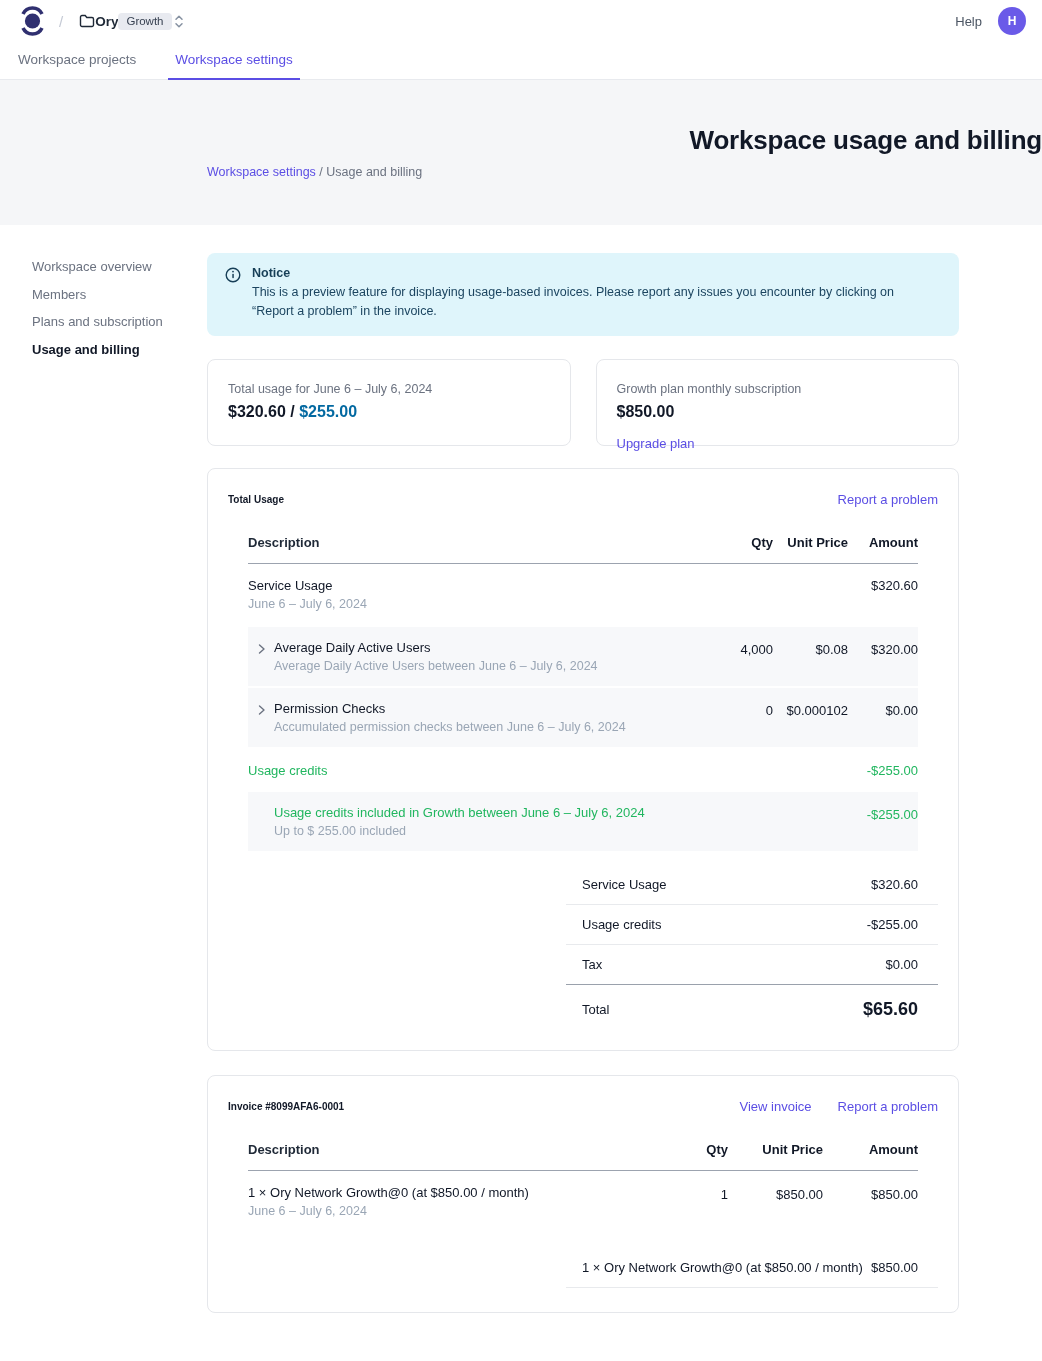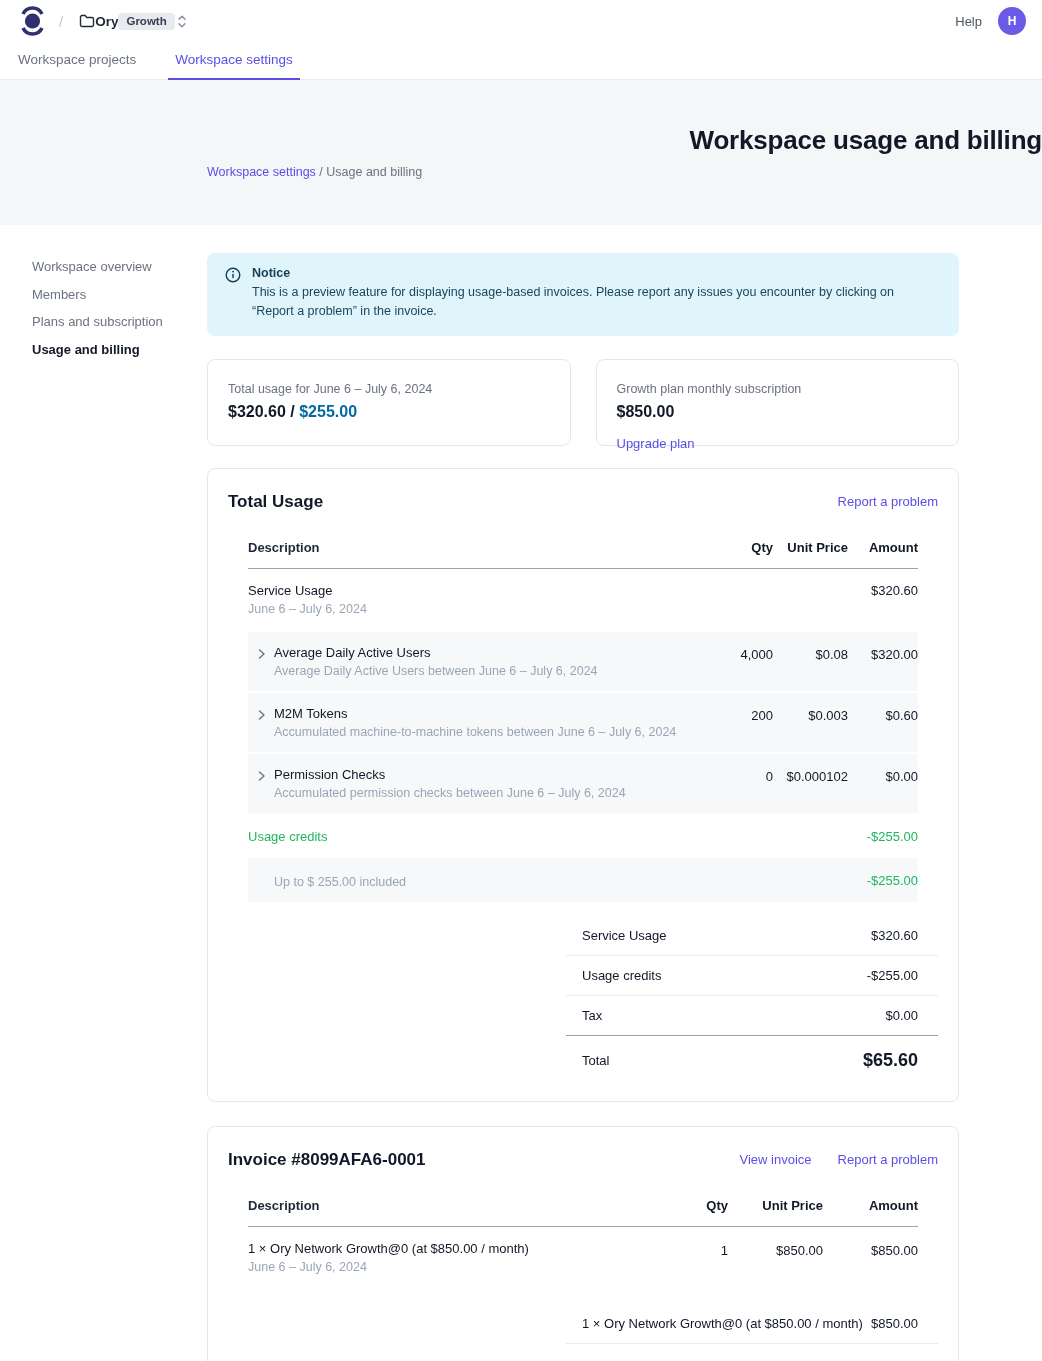--- a/index.html
+++ b/index.html
@@ -4,21 +4,21 @@
 <style>
   * { margin:0; padding:0; box-sizing:border-box; }
   html,body { width:1042px; background:#ffffff; font-family:"Liberation Sans", sans-serif; color:#111827; }
   body { min-height:1361px; }
 
   
   .topbar { height:42px; display:flex; align-items:center; padding:0 16px 0 20px; background:#fff; }
   .topbar .slash { color:#c4c9d4; font-size:15px; margin:0 16px 0 14px; }
   .ws-switcher { display:flex; align-items:center; gap:0; cursor:pointer; }
   .ws-name { font-size:13.5px; font-weight:600; color:#1f2937; }
-  .plan-badge { background:#e8eaf0; color:#374151; font-size:11.5px; font-weight:700; border-radius:4px; padding:2px 8px 3px; }
+  .plan-badge { background:#e8eaf0; color:#374151; font-size:11.5px; font-weight:400; border-radius:4px; padding:2px 8px 3px; }
   .spacer { flex:1; }
   .help-link { font-size:13px; color:#4b5563; margin-right:16px; cursor:pointer; }
   .avatar { width:28px; height:28px; border-radius:50%; background:#6a5ae8; color:#fff; font-size:12px; font-weight:600; display:flex; align-items:center; justify-content:center; cursor:pointer; }
 
   
   .tabs { display:flex; gap:25px; padding:0 0 0 11px; border-bottom:1px solid #e8eaee; height:38px; align-items:flex-end; background:#fff; }
   .tab { font-size:13.5px; color:#6b7280; padding:0 7px 11px; cursor:pointer; border-bottom:2px solid transparent; margin-bottom:-1px; }
   .tab.active { color:#5b4ee4; border-bottom-color:#5b4ee4; font-weight:500; }
 
   
@@ -44,21 +44,21 @@
   .cards { display:flex; gap:25px; margin-top:23px; }
   .card { background:#fff; border:1px solid #e5e7eb; border-radius:8px; height:87px; padding:22px 20px; flex:1; }
   .card .c-label { font-size:12.5px; color:#6b7280; }
   .card .c-value { font-size:16px; font-weight:600; margin-top:7px; color:#111827; }
   .card .c-value .green { color:#0369a1; }
   .card .c-link { display:inline-block; font-size:13px; color:#5b4ee4; margin-top:15px; cursor:pointer; }
 
   
   .panel { background:#fff; border:1px solid #e5e7eb; border-radius:8px; padding:20px 20px 24px; margin-top:22px; }
   .panel-head { display:flex; align-items:center; padding:3px 0 2px; }
-  .panel-title { font-size:17px; font-weight:700; color:#111827; }
+  .panel-title { font-size:10px; font-weight:700; color:#111827; }
   .panel-links { margin-left:auto; display:flex; gap:26px; }
   .panel-links a { font-size:13px; color:#5b4ee4; text-decoration:none; cursor:pointer; }
 
   .tbl { margin:14px 20px 0; }
   .tbl-row { display:grid; align-items:center; }
   .u-grid { grid-template-columns:1fr 80px 75px 70px; }
   .i-grid { grid-template-columns:1fr 45px 95px 95px; }
   .tbl-head { font-size:13px; font-weight:600; color:#1f2937; padding:12px 0 13px; border-bottom:1.5px solid #9ca3af; }
   .num { text-align:right; font-size:13px; color:#111827; }
   .cell-title { font-size:13px; color:#111827; }
@@ -200,36 +200,20 @@
             <div>
               <div class="cell-title">Average Daily Active Users</div>
               <div class="cell-sub">Average Daily Active Users between June 6 – July 6, 2024</div>
             </div>
           </div>
           <div class="num" style="align-self:start;padding-top:2px;">4,000</div>
           <div class="num" style="align-self:start;padding-top:2px;">$0.08</div>
           <div class="num" style="align-self:start;padding-top:2px;">$320.00</div>
         </div>
 
-        <div class="tbl-row u-grid row-shaded">
-          <div class="desc">
-            <span class="chev">
-                <svg width="9" height="12" viewBox="0 0 9 12">
-                  <path d="M2.5 2 L7 6 L2.5 10" fill="none" stroke="#6b7280" stroke-width="1.4" stroke-linecap="round" stroke-linejoin="round"></path>
-                </svg>
-              </span>
-            <div>
-              <div class="cell-title">M2M Tokens</div>
-              <div class="cell-sub">Accumulated machine-to-machine tokens between June 6 – July 6, 2024</div>
-            </div>
-          </div>
-          <div class="num" style="align-self:start;padding-top:2px;">200</div>
-          <div class="num" style="align-self:start;padding-top:2px;">$0.003</div>
-          <div class="num" style="align-self:start;padding-top:2px;">$0.60</div>
-        </div>
 
         <div class="tbl-row u-grid row-shaded">
           <div class="desc">
             <span class="chev">
                 <svg width="9" height="12" viewBox="0 0 9 12">
                   <path d="M2.5 2 L7 6 L2.5 10" fill="none" stroke="#6b7280" stroke-width="1.4" stroke-linecap="round" stroke-linejoin="round"></path>
                 </svg>
               </span>
             <div>
               <div class="cell-title">Permission Checks</div>
@@ -243,20 +227,21 @@
 
         <div class="tbl-row u-grid" style="padding:14px 0;">
           <div class="cell-title green-t">Usage credits</div>
           <div class="num"></div>
             <div class="num"></div>
           <div class="num green-t">-$255.00</div>
         </div>
 
         <div class="tbl-row u-grid row-shaded">
           <div class="indent">
+            <div class="cell-title green-t">Usage credits included in Growth between June 6 – July 6, 2024</div>
             <div class="cell-sub">Up to $ 255.00 included</div>
           </div>
           <div class="num"></div>
             <div class="num"></div>
           <div class="num green-t" style="align-self:start;padding-top:2px;">-$255.00</div>
         </div>
       </div>
 
       <div class="summary">
         <div class="sum-row">

